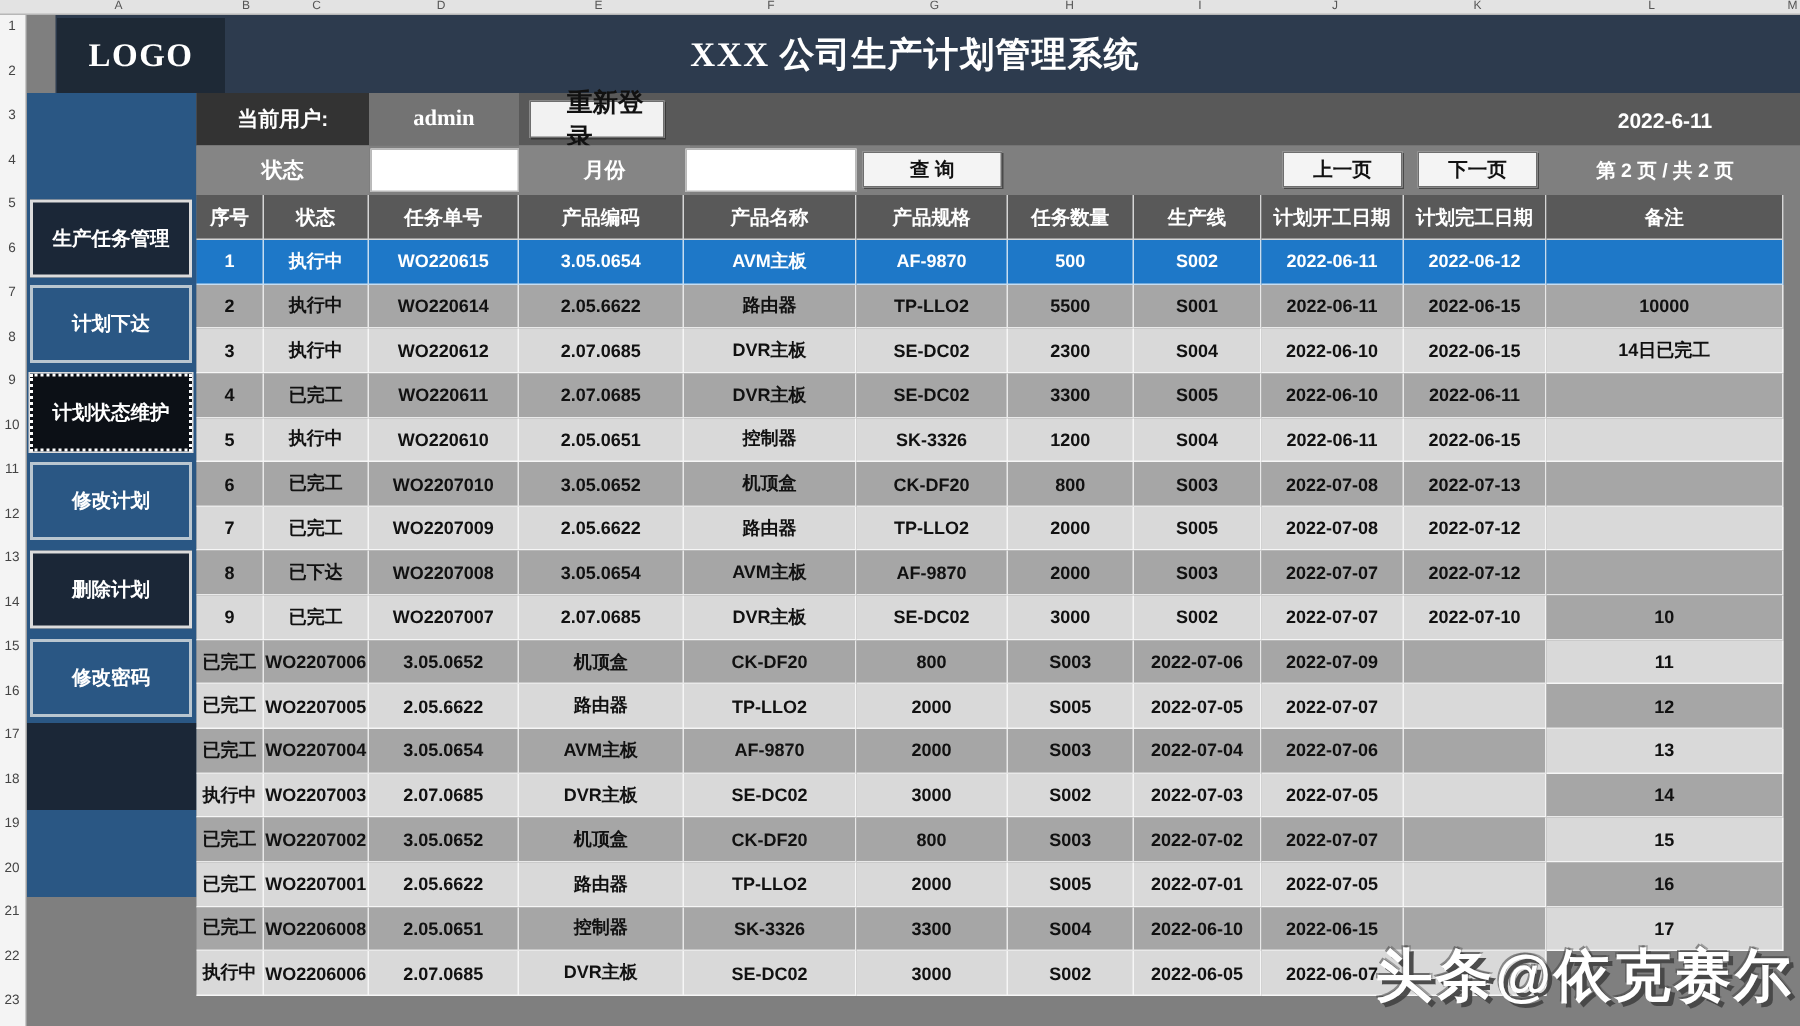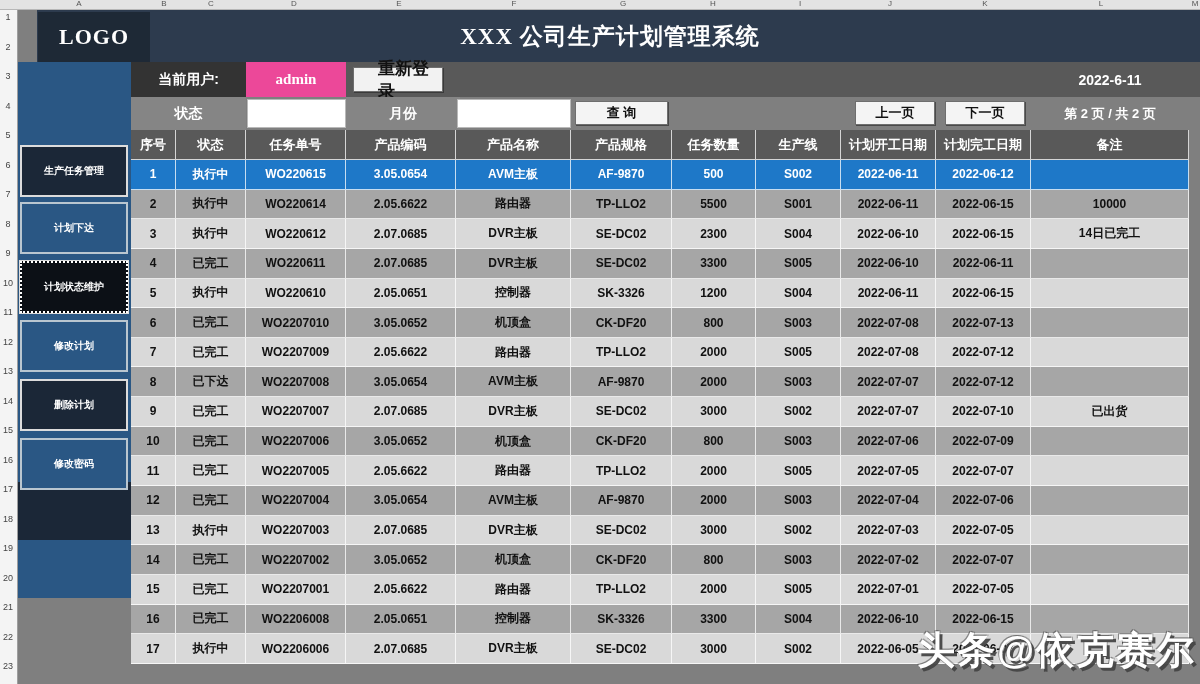--- a/index.html
+++ b/index.html
@@ -18,30 +18,30 @@
   .logo-box { position:absolute; left:1px; top:2px; width:112px; height:50px; background:#1e2936; color:#fff;
               display:flex; align-items:center; justify-content:center;
               font-family:"Liberation Serif", serif; font-weight:bold; font-size:22px; letter-spacing:1px; }
   .main-title { position:absolute; left:113px; top:0; width:920px; height:52px; display:flex; align-items:center; justify-content:center;
                 color:#fff; font-family:"Liberation Serif", serif; font-weight:bold; font-size:23px; letter-spacing:1px; }
 
   
   .sidebar { position:absolute; left:18px; top:62px; width:113px; height:536px; background:#2a5784; }
   .sidebar-block-dark { position:absolute; left:0; top:420px; width:113px; height:58px; background:#1b2737; }
   .side-btn { position:absolute; left:2px; width:108px; height:52px; display:flex; align-items:center; justify-content:center;
-              color:#fff; font-weight:bold; font-size:10px; cursor:pointer;margin-top:12px; }
+              color:#fff; font-weight:bold; font-size:13px; cursor:pointer; }
   .side-btn.dark { background:#1b2737; border:2px solid #dcdcdc; }
   .side-btn.blue { background:#2a5784; border:2px solid #b9c6d0; }
   .side-btn.selected { background:#0c1016; border:2px dotted #ffffff; outline:1px solid #dcdcdc; }
 
   
   .user-row { position:absolute; left:131px; top:62px; width:1069px; height:35px; background:#595959; }
   .user-label { position:absolute; left:0; top:0; width:115px; height:35px; background:#333333; color:#fff; font-weight:bold; font-size:14px;
                 display:flex; align-items:center; justify-content:center; }
-  .user-value { position:absolute; left:115px; top:0; width:100px; height:35px; background:#ec4899; color:#fff;
+  .user-value { position:absolute; left:115px; top:0; width:100px; height:35px; background:#737373; color:#fff;
                 font-family:"Liberation Serif", serif; font-weight:bold; font-size:15px;
                 display:flex; align-items:center; justify-content:center; }
   .relogin-btn { position:absolute; left:222px; top:5px; width:90px; height:25px; background:#f2f2f2; border:1px solid #6e6e6e;
                  box-shadow:1px 1px 0 #3a3a3a; color:#111; font-weight:bold; font-size:17px;
                  display:flex; align-items:center; justify-content:center; cursor:pointer;padding-left:24px; }
   .header-date { position:absolute; left:900px; top:0; width:158px; height:35px; color:#fff; font-weight:bold; font-size:14px;
                  display:flex; align-items:center; justify-content:center; }
 
   
   .filter-row { position:absolute; left:131px; top:97px; width:1069px; height:33px; background:#7f7f7f; }
@@ -253,21 +253,20 @@
       <div class="cell light">9</div>
       <div class="cell light">已完工</div>
       <div class="cell light">WO2207007</div>
       <div class="cell light">2.07.0685</div>
       <div class="cell light">DVR主板</div>
       <div class="cell light">SE-DC02</div>
       <div class="cell light">3000</div>
       <div class="cell light">S002</div>
       <div class="cell light">2022-07-07</div>
       <div class="cell light">2022-07-10</div>
-      <div class="cell light">已出货</div>
       <div class="cell dark">10</div>
       <div class="cell dark">已完工</div>
       <div class="cell dark">WO2207006</div>
       <div class="cell dark">3.05.0652</div>
       <div class="cell dark">机顶盒</div>
       <div class="cell dark">CK-DF20</div>
       <div class="cell dark">800</div>
       <div class="cell dark">S003</div>
       <div class="cell dark">2022-07-06</div>
       <div class="cell dark">2022-07-09</div>

